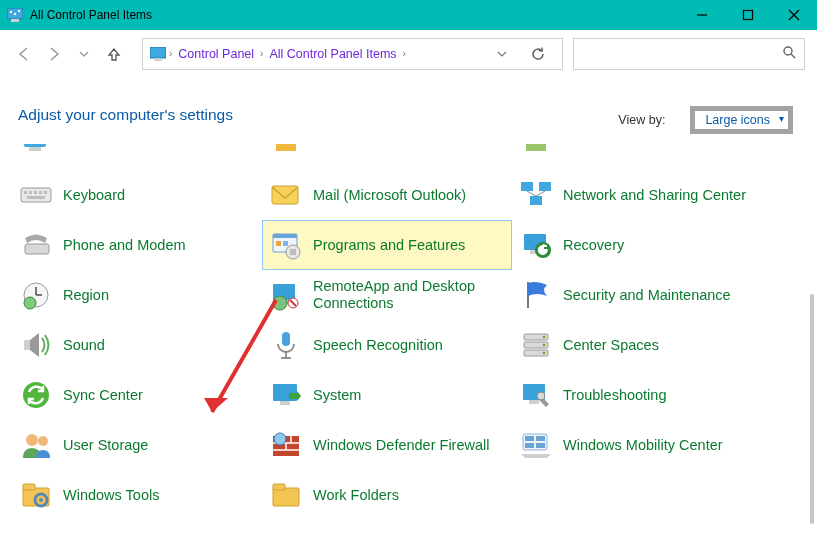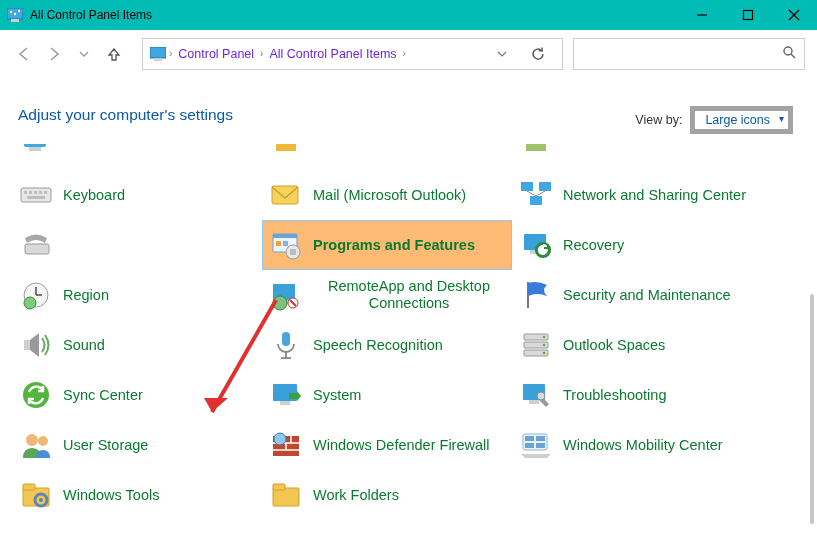--- a/index.html
+++ b/index.html
@@ -20,31 +20,31 @@
   .addrbar .sep { color: #777; font-size: 10px; padding: 0 2px; }
   .addrbar .flex { flex:1; }
   .addrbar .addr-icon { width:18px; height:16px; display:inline-flex; align-items:center; justify-content:center; }
   .refresh { width:36px; display:flex; align-items:center; justify-content:center; color:#555;}
   .searchbar { width: 232px; height: 32px; border: 1px solid #cfcfcf; margin-left: 10px; display: flex; align-items: center; padding: 0 8px; }
   .searchbar input { border:none; outline:none; flex:1; font-size:12.5px; }
   .searchbar .sicon { color:#666; font-size:13px; }
 
   .subheader { display:flex; align-items:flex-start; padding: 28px 24px 10px 18px; }
   .subheader .heading { color:#0a5aa6; font-size:15.5px; }
-  .subheader .viewby { margin-left:auto; display:flex; align-items:center; gap:8px; font-size:12.5px; }
+  .subheader .viewby { margin-left:auto; display:flex; align-items:center; gap:25px; font-size:12.5px; }
   .subheader .viewby .lbl { color:#333; }
   .viewby .dd { border:5px solid #a3a3a3; color:#0a5aa6; padding:2px 18px 2px 10px; position:relative; }
   .viewby .dd::after { content:"▾"; position:absolute; right:4px; top:2px; color:#0a5aa6; font-size:10px;}
 
   .content { position: relative; height: 430px; overflow: hidden; }
   .grid { display: grid; grid-template-columns: 250px 250px 250px; column-gap: 0; row-gap: 0; padding: 4px 12px 0 12px; }
   .item { display:flex; align-items:center; height:50px; padding:2px 6px; border:1px solid transparent; }
-  .item.selected { background:#fdba74; border:1px solid #8ecaf7;font-weight:bold; }
+  .item.selected { background:#fef9c3; border:1px solid #8ecaf7; }
   .item .icon { width:34px; height:34px; margin-right:10px; display:flex; align-items:center; justify-content:center; }
-  .item a { color:#0b7a2f; text-decoration:none; font-size:14.5px; line-height:1.15;text-align:center; }
+  .item a { color:#0b7a2f; text-decoration:none; font-size:14.5px; line-height:1.15; }
 
   
   .scroll-hint { position:absolute; right:3px; top:150px; width:4px; height:230px; background:#c6c6c6; border-radius:2px;}
 
   
   .arrow { position:absolute; left:194px; top:150px; width:100px; height:140px; pointer-events:none; }
 </style>
 </head>
 <body>
 
@@ -213,20 +213,21 @@
         </span>
       <a href="#">Network and Sharing Center</a>
     </div>
     <div class="item">
       <span class="icon">
           <svg width="34" height="34">
             <rect x="6" y="16" width="24" height="10" rx="2" fill="#d9d9d9" stroke="#9a9a9a"></rect>
             <path d="M6 10 Q17 3 28 10 L26 15 Q17 9 8 15 Z" fill="#a8a8a8"></path>
           </svg>
         </span>
+      <a href="#">Phone and Modem</a>
     </div>
 
     <div class="item selected">
       <span class="icon">
           <svg width="34" height="34">
             <rect x="4" y="6" width="24" height="18" rx="1" fill="#eef4fb" stroke="#6aa3d8"></rect>
             <rect x="4" y="6" width="24" height="4" fill="#6aa3d8"></rect>
             <rect x="7" y="13" width="5" height="5" fill="#f2a23a"></rect>
             <rect x="14" y="13" width="5" height="5" fill="#7fb4e6"></rect>
             <circle cx="24" cy="24" r="7" fill="#e7e7e7" stroke="#9a9a9a"></circle>
@@ -307,21 +308,21 @@
       <span class="icon">
           <svg width="34" height="34">
             <rect x="5" y="6" width="24" height="6" rx="1" fill="#dadada" stroke="#9a9a9a"></rect>
             <rect x="5" y="14" width="24" height="6" rx="1" fill="#dadada" stroke="#9a9a9a"></rect>
             <rect x="5" y="22" width="24" height="6" rx="1" fill="#dadada" stroke="#9a9a9a"></rect>
             <circle cx="25" cy="9" r="1.3" fill="#6aa820"></circle>
             <circle cx="25" cy="17" r="1.3" fill="#6aa820"></circle>
             <circle cx="25" cy="25" r="1.3" fill="#6aa820"></circle>
           </svg>
         </span>
-      <a href="#">Outlook Spaces</a>
+      <a href="#">Center Spaces</a>
     </div>
     <div class="item">
       <span class="icon">
           <svg width="34" height="34">
             <circle cx="17" cy="17" r="13" fill="#52b63e"></circle>
             <path d="M10 14 a8 8 0 0 1 14 -2" fill="none" stroke="#fff" stroke-width="2.4"></path>
             <path d="M24 20 a8 8 0 0 1 -14 2" fill="none" stroke="#fff" stroke-width="2.4"></path>
             <path d="M24 8 L24 13 L19 13" fill="none" stroke="#fff" stroke-width="2.4"></path>
             <path d="M10 26 L10 21 L15 21" fill="none" stroke="#fff" stroke-width="2.4"></path>
           </svg>

